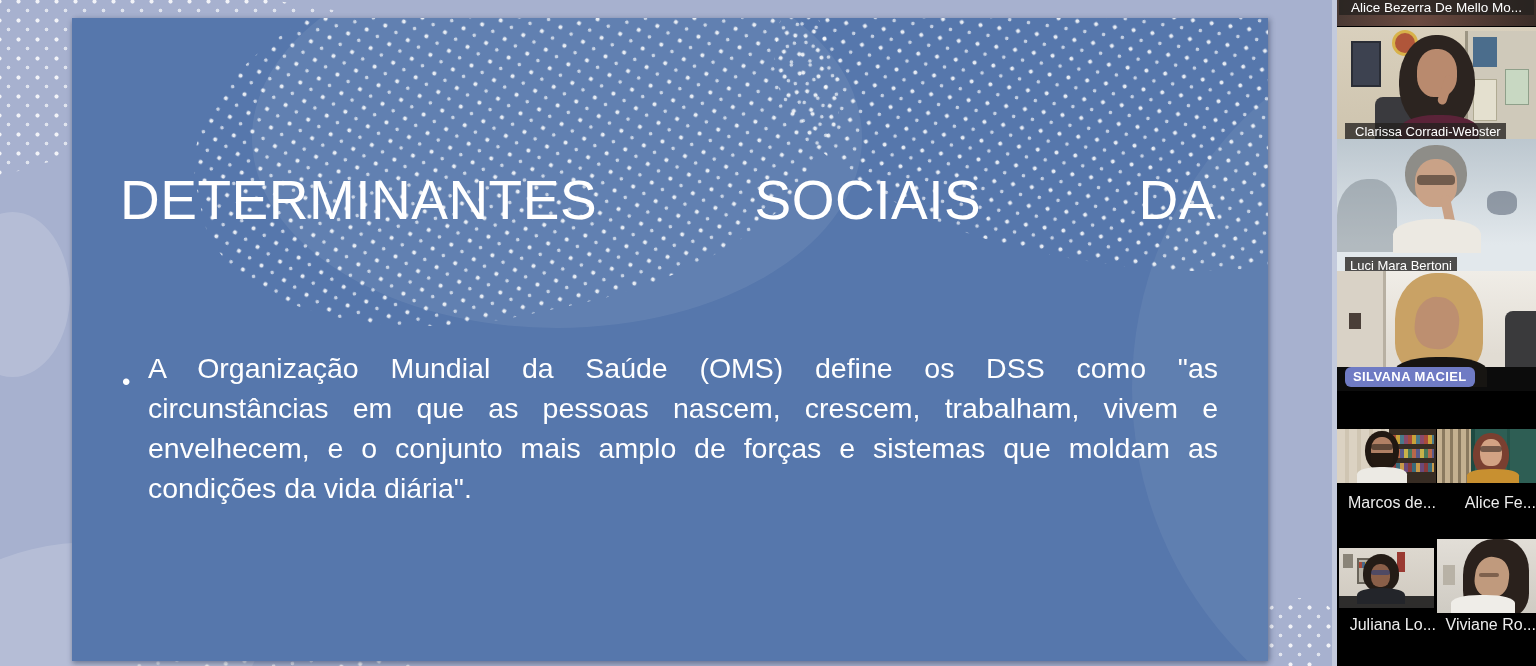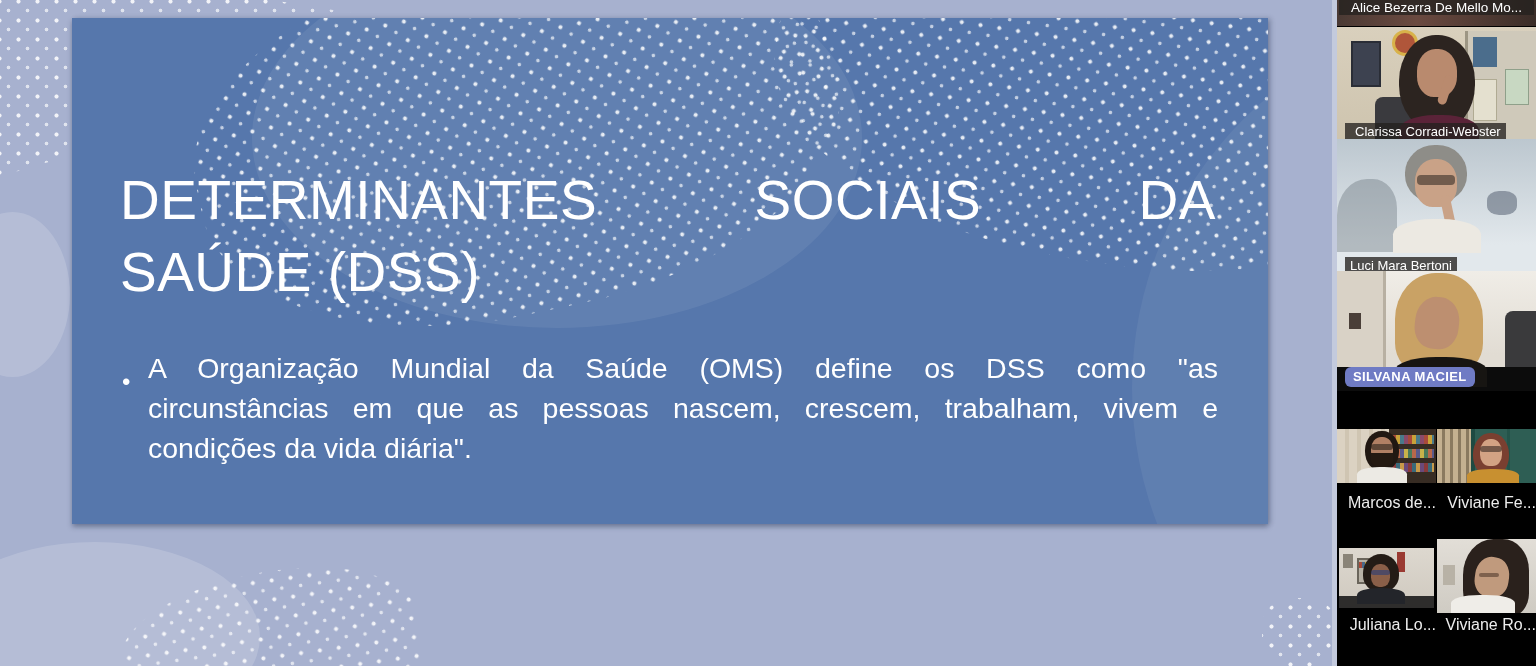--- a/index.html
+++ b/index.html
@@ -4,21 +4,21 @@
 <style>
   html,body{margin:0;padding:0;background:#000;}
   #app{position:relative;width:1536px;height:666px;overflow:hidden;
        font-family:"Liberation Sans",sans-serif;background:#000;}
 
   
   .stage{position:absolute;left:0;top:0;width:1332px;height:666px;
          background:var(--canvas-bg,#a7b1cf);overflow:hidden;}
   .divider{position:absolute;left:1332px;top:0;width:5px;height:666px;background:#c3cadd;}
 
-  .slide{position:absolute;left:72px;top:18px;width:1196px;height:506px;
+  .slide{position:absolute;left:72px;top:18px;width:1196px;height:643px;
          background:var(--slide-bg,#5677ac);overflow:hidden;
          box-shadow:0 3px 5px rgba(30,40,70,.35),3px 0 5px rgba(30,40,70,.2);}
 
   
   .dots{position:absolute;
         background-image:
           radial-gradient(circle,rgba(255,255,255,.85) 1.7px,rgba(255,255,255,0) 2.4px),
           radial-gradient(circle,rgba(255,255,255,.65) 1.5px,rgba(255,255,255,0) 2.2px);
         background-size:19px 19px,19px 19px;
         background-position:0 0,9px 9px;}
@@ -73,27 +73,27 @@
 
       <div class="slide-blob" style="left:180px;top:-70px;width:610px;height:380px;"></div>
       <div class="slide-blob" style="left:1060px;top:-10px;width:760px;height:760px;background:rgba(255,255,255,.06);"></div>
       <div class="dots" style="left:120px;top:-65px;width:650px;height:360px;
            border-radius:46%;transform:rotate(-12deg);"></div>
       <div class="dots" style="left:700px;top:-95px;width:680px;height:340px;
            border-radius:48%;transform:rotate(9deg);"></div>
 
       <div class="title">
         <div class="t-line jfy">DETERMINANTES SOCIAIS DA</div>
-        <div class="t-line">SAÚDE (DSS)</div>
       </div>
 
       <div class="bullet">•</div>
       <div class="bodytxt">
         <div class="b-line jfy">A Organização Mundial da Saúde (OMS) define os DSS como "as</div>
         <div class="b-line jfy">circunstâncias em que as pessoas nascem, crescem, trabalham, vivem e</div>
+        <div class="b-line jfy">envelhecem, e o conjunto mais amplo de forças e sistemas que moldam as</div>
         <div class="b-line">condições da vida diária".</div>
       </div>
     </div>
   </div>
 
   <div class="divider"></div>
 
   <div class="sidebar">
 
     <div class="tile" style="left:0;top:0;width:199px;height:26px;">
@@ -174,21 +174,21 @@
         <div>
           <div class="hair" style="left:36px;top:4px;width:36px;height:44px;background:#7a3f30;"></div>
           <div class="head" style="left:43px;top:10px;width:22px;height:27px;background:#d3a384;"></div>
           <div class="shape" style="left:43px;top:17px;width:22px;height:6px;background:rgba(40,30,25,.55);border-radius:3px;"></div>
           <div class="torso" style="left:30px;top:40px;width:52px;height:14px;background:#c89030;"></div>
         </div>
       </div>
     </div>
 
     <div class="under-name" style="left:0;top:494px;">Marcos de...</div>
-    <div class="under-name" style="left:100px;top:494px;">Viviane Fe...</div>
+    <div class="under-name" style="left:100px;top:494px;">Alice Fe...</div>
 
     <div class="tile" style="left:2px;top:548px;width:95px;height:60px;">
       <div class="scene" style="background:linear-gradient(180deg,#ddd8cf,#cfc9bf);">
         <div class="shape" style="left:4px;top:6px;width:10px;height:14px;background:#8a8478;"></div>
         <div class="shape" style="left:18px;top:10px;width:30px;height:22px;background:#b8b2a6;border:2px solid #6a655b;"></div>
         <div class="shape" style="left:20px;top:14px;width:26px;height:6px;background:repeating-linear-gradient(90deg,#a84a3a 0 3px,#4a6a8a 3px 6px,#c8a23a 6px 9px);"></div>
         <div class="shape" style="left:58px;top:4px;width:8px;height:20px;background:#9a3a32;"></div>
         <div class="shape" style="left:0;top:48px;width:95px;height:12px;background:#2e2d2c;"></div>
         <div>
           <div class="hair" style="left:24px;top:6px;width:36px;height:38px;background:#241c16;border-radius:50% 50% 44% 44%;"></div>

